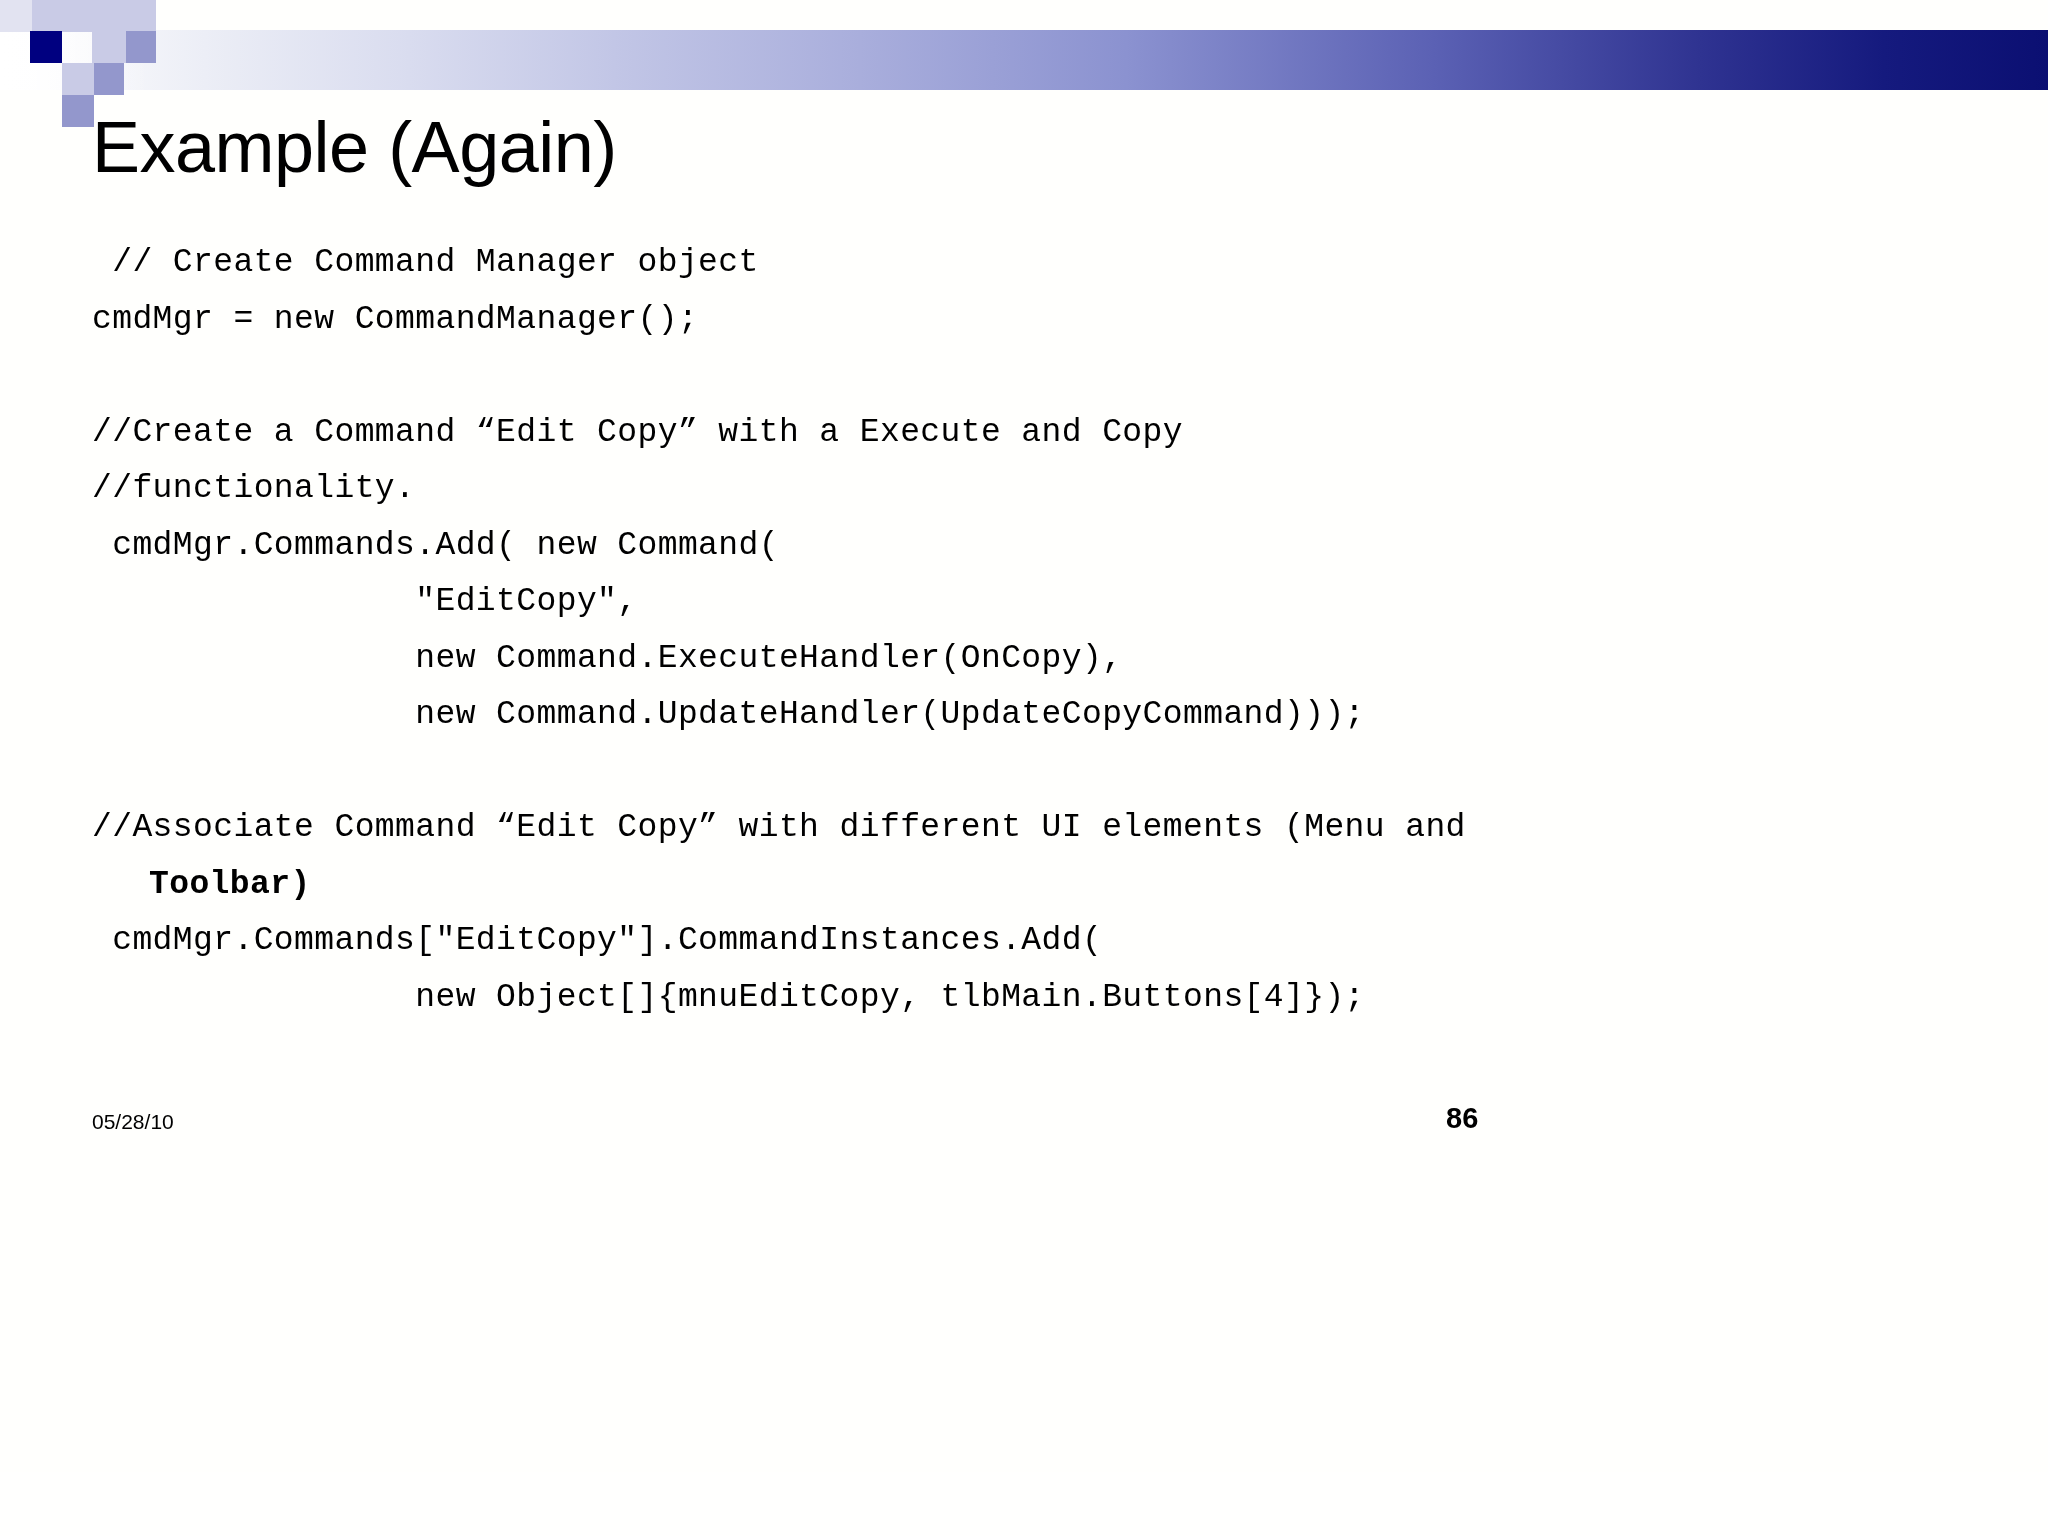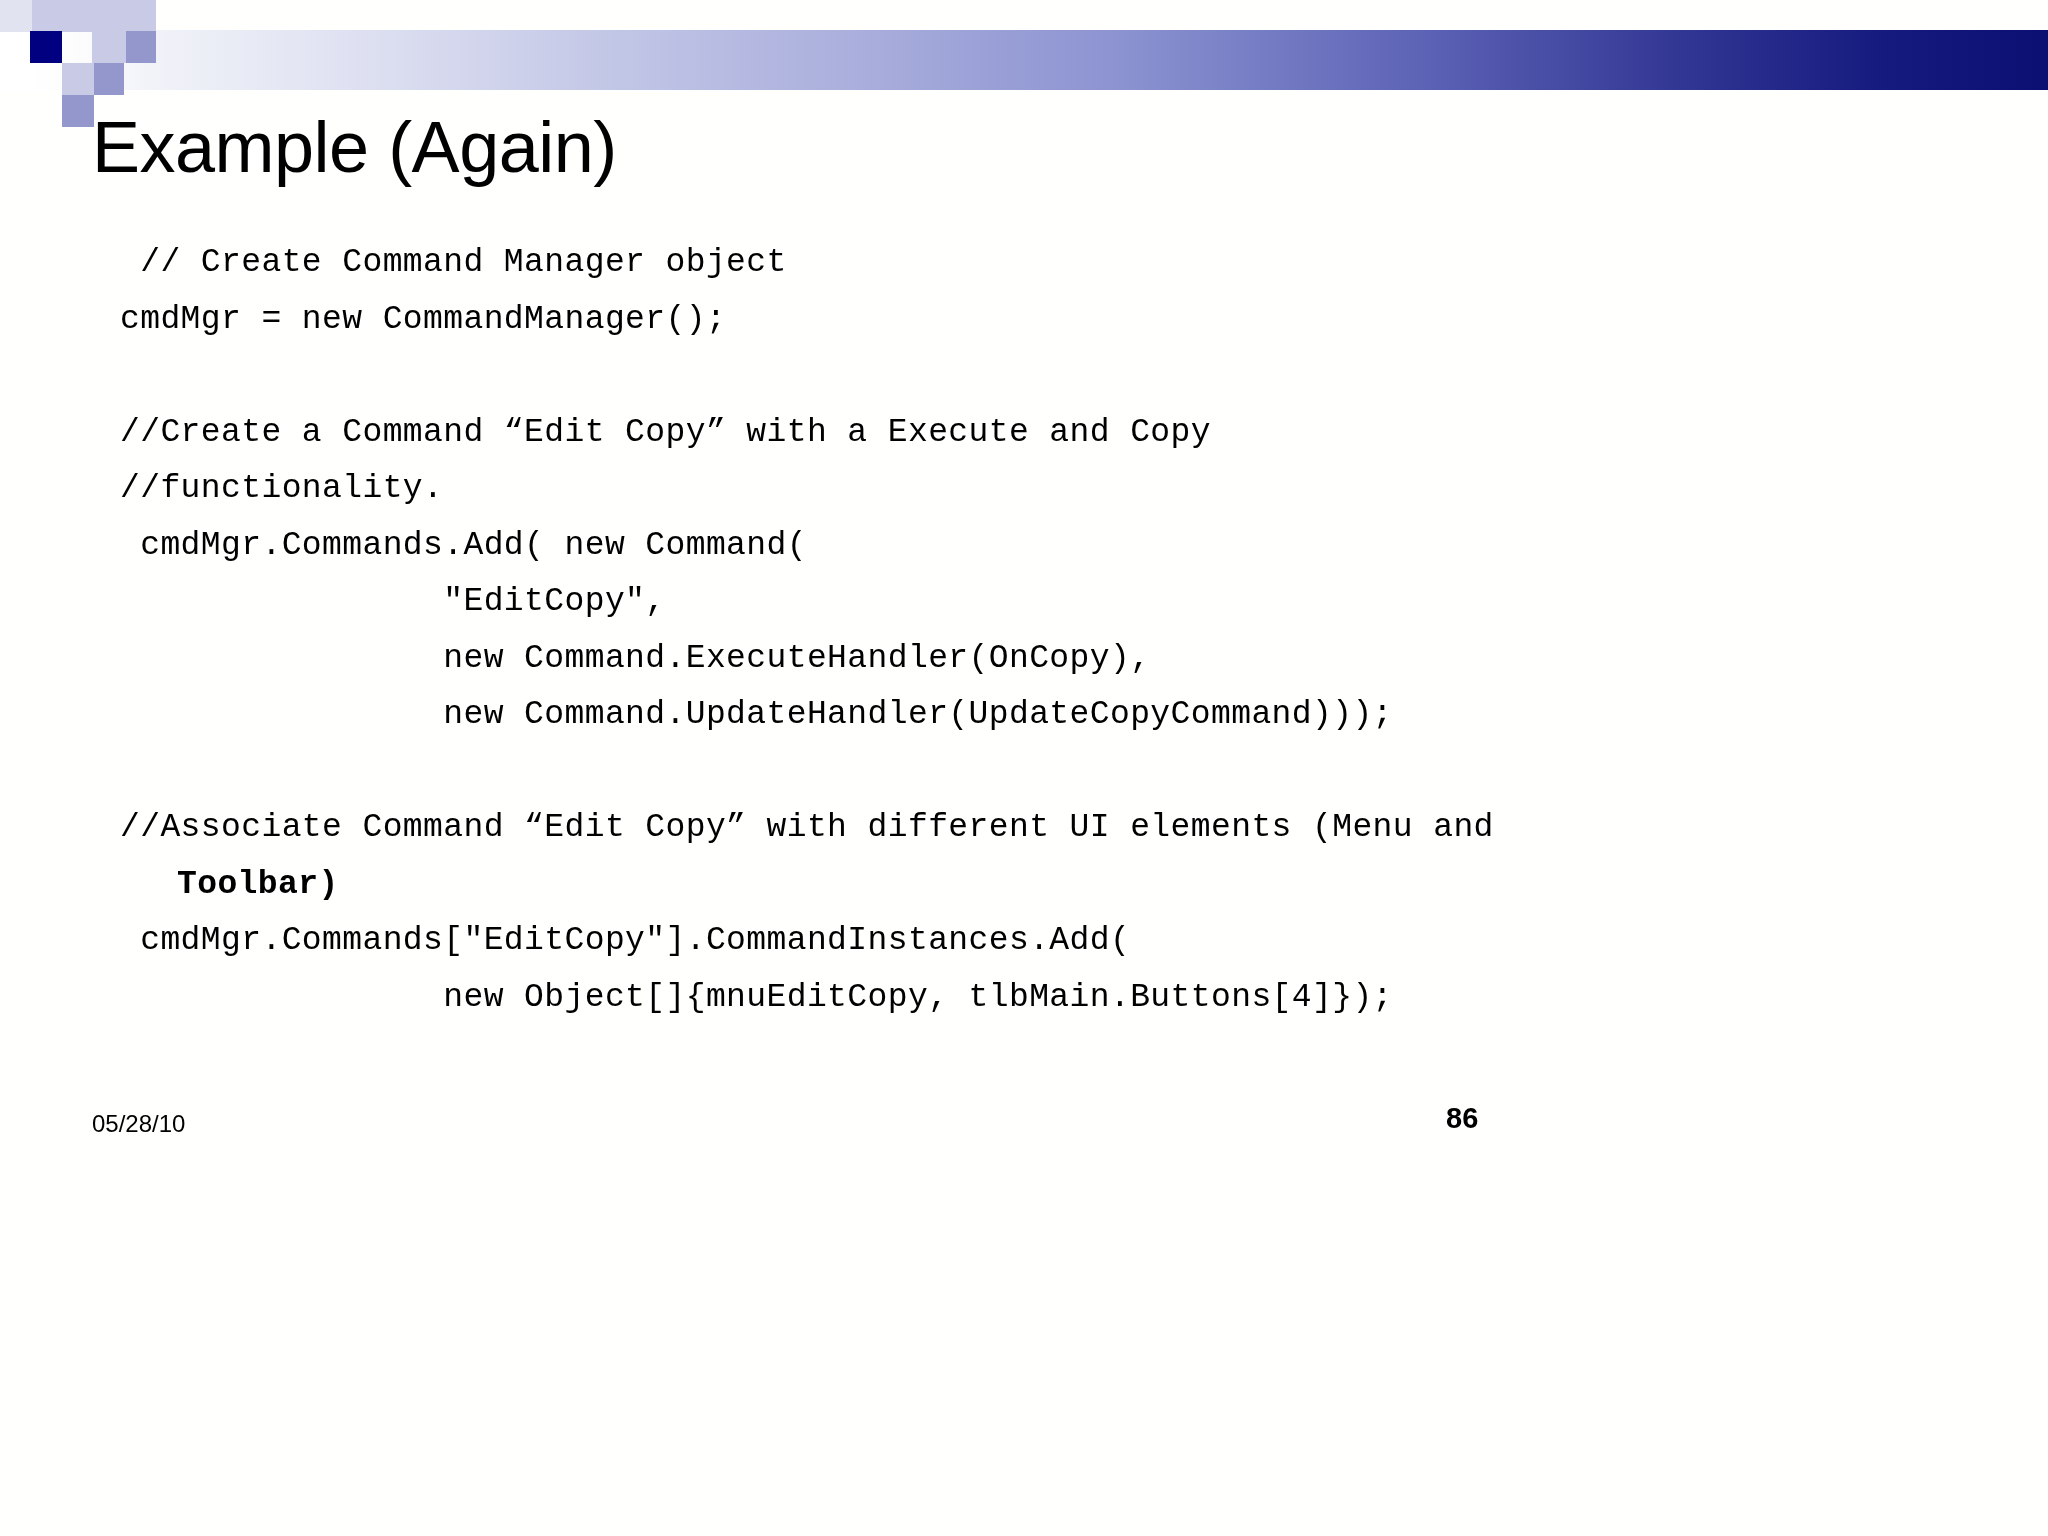--- a/index.html
+++ b/index.html
@@ -93,42 +93,41 @@
     position: absolute;
     left: 92px;
     top: 235px;
     width: 1880px;
     font-family: "Liberation Mono", "DejaVu Sans Mono", monospace;
     font-size: 33px;
     line-height: 56.5px;
     color: #000000;
     white-space: pre;
     letter-spacing: 0.4px;
-    margin-left: 28px;
   }
   .code-line {
     white-space: pre;
     min-height: 56.5px;
   }
   .code-line.blank {
     min-height: 56.5px;
   }
   
   .code-line.wrap-cont {
     padding-left: 57px;
     font-weight: bold;
   }
 
   
   .footer-date {
     position: absolute;
     left: 92px;
     top: 1110px;
     font-family: "Liberation Sans", sans-serif;
-    font-size: 24px;
+    font-size: 21px;
     color: #000000;
   }
   .footer-pagenum {
     position: absolute;
     left: 1446px;
     top: 1102px;
     font-family: "Liberation Sans", sans-serif;
     font-size: 29px;
     font-weight: bold;
     color: #000000;

